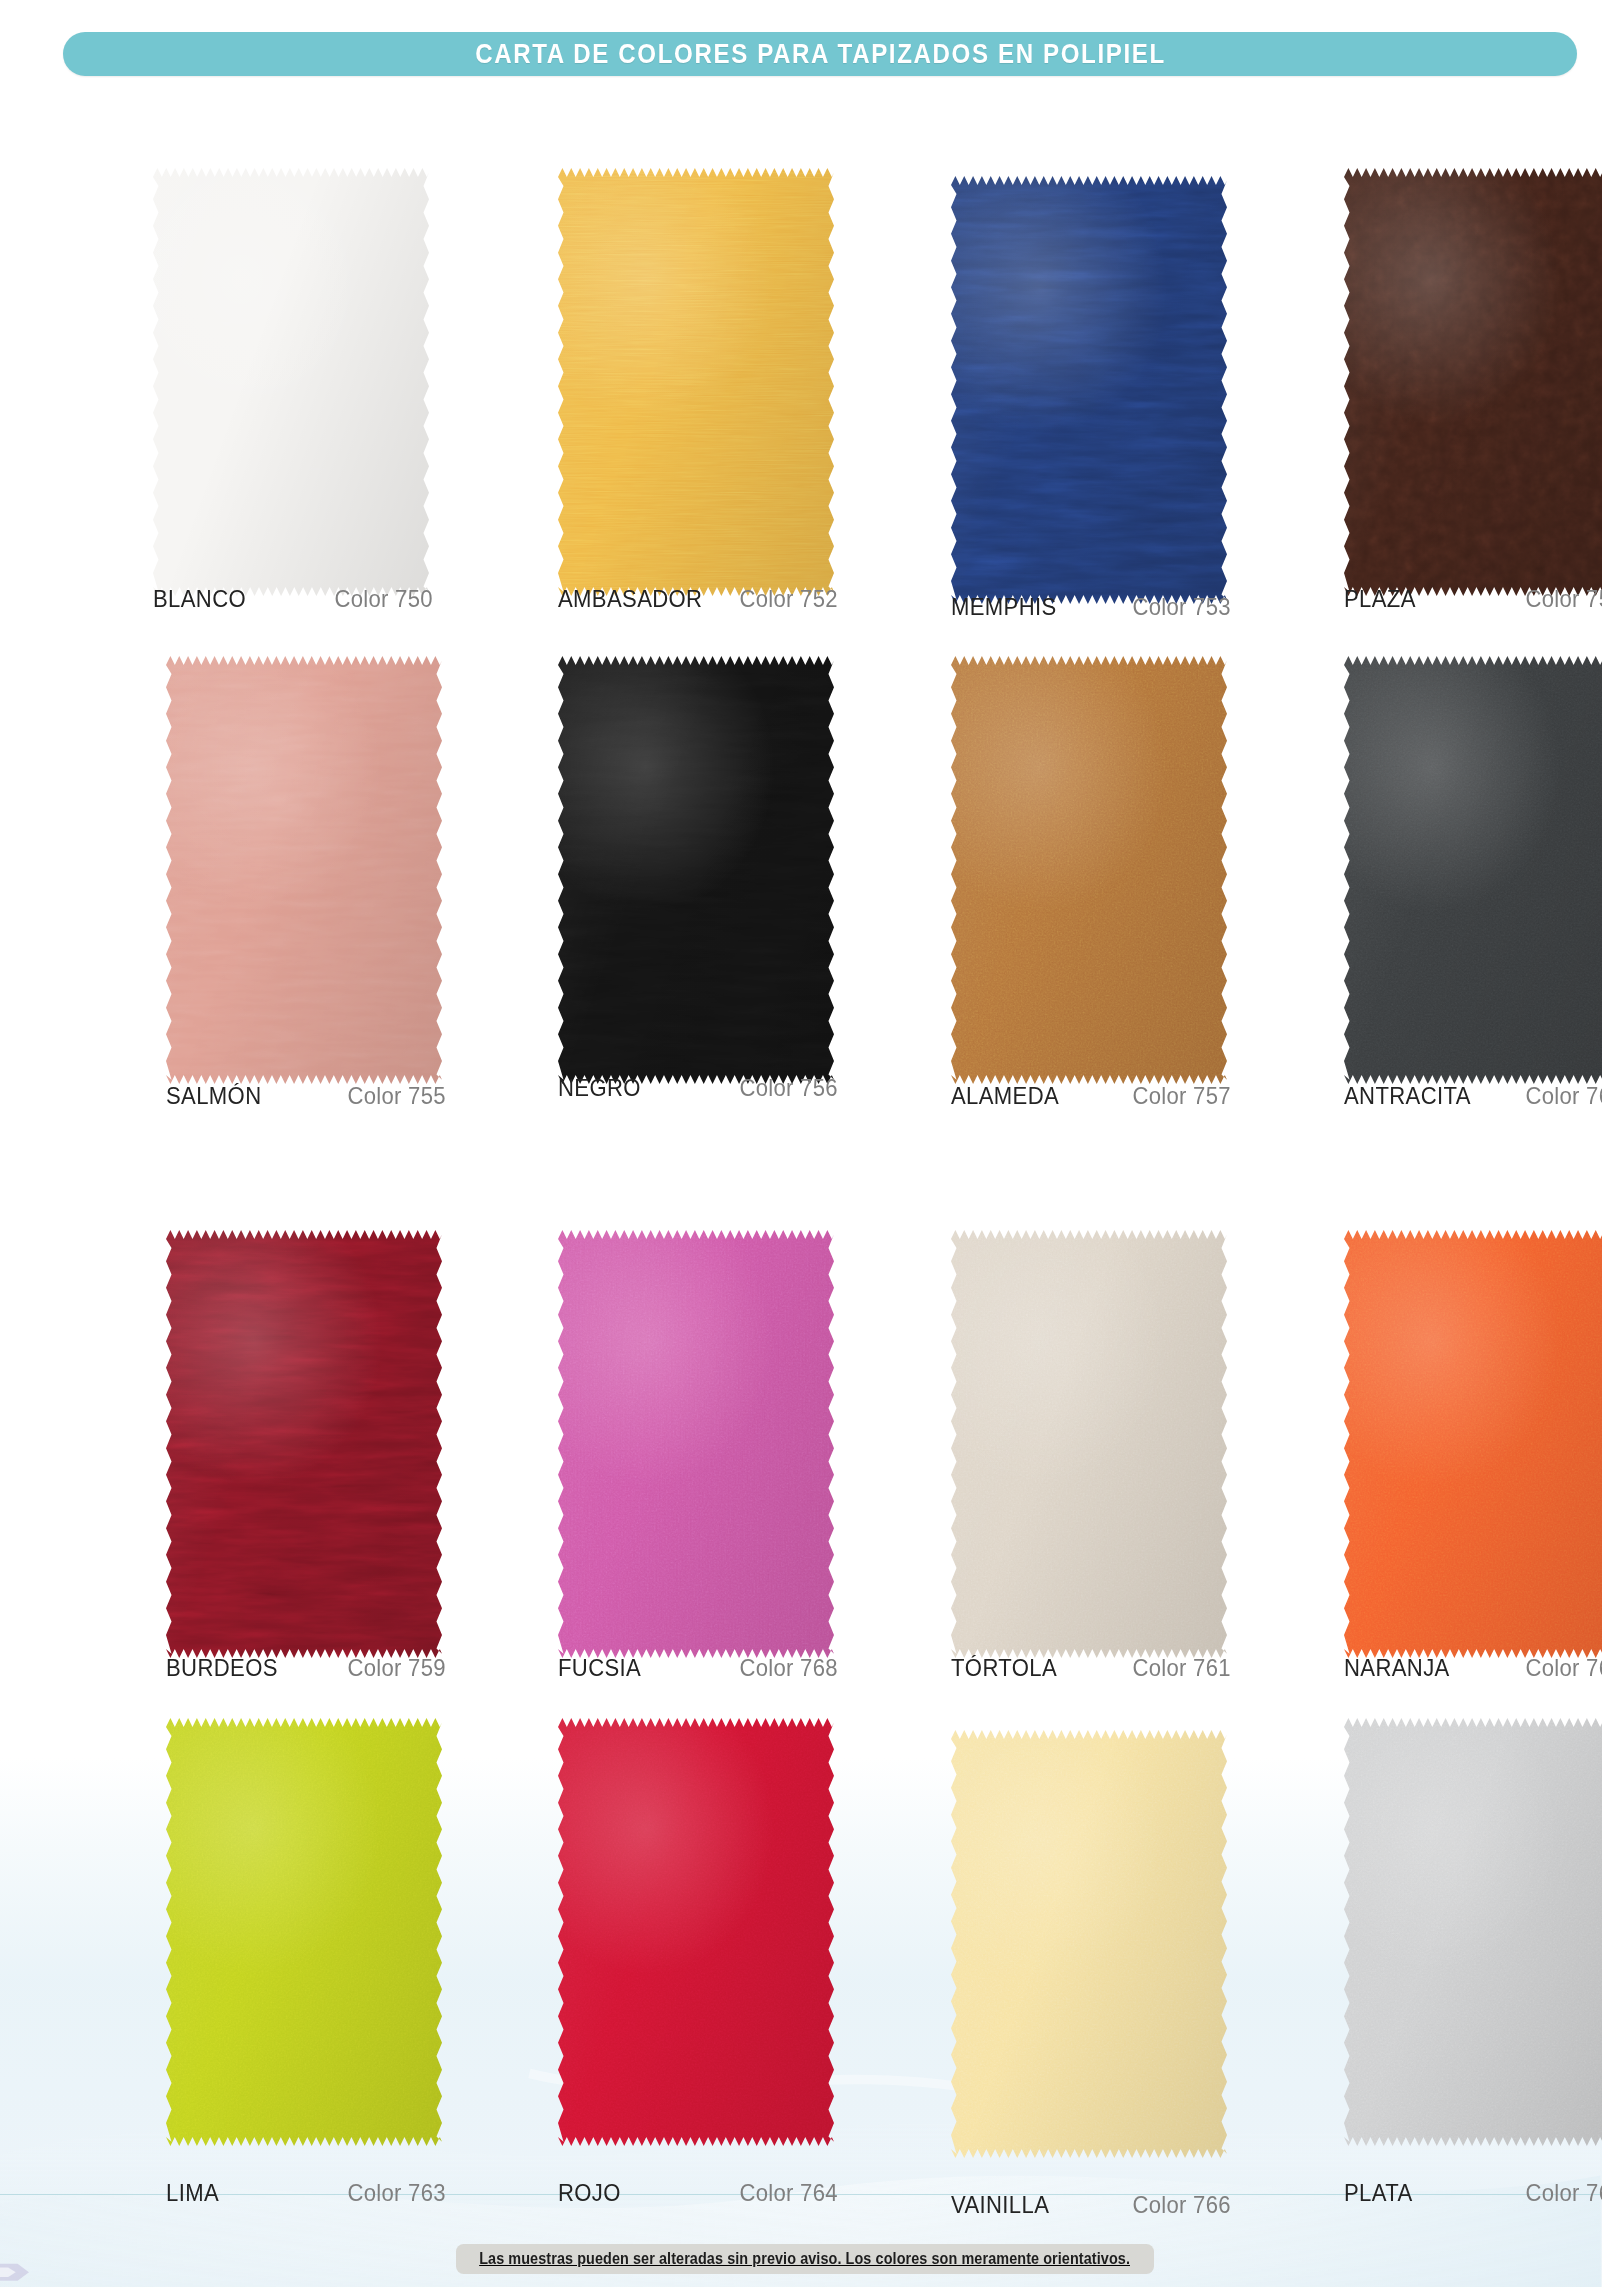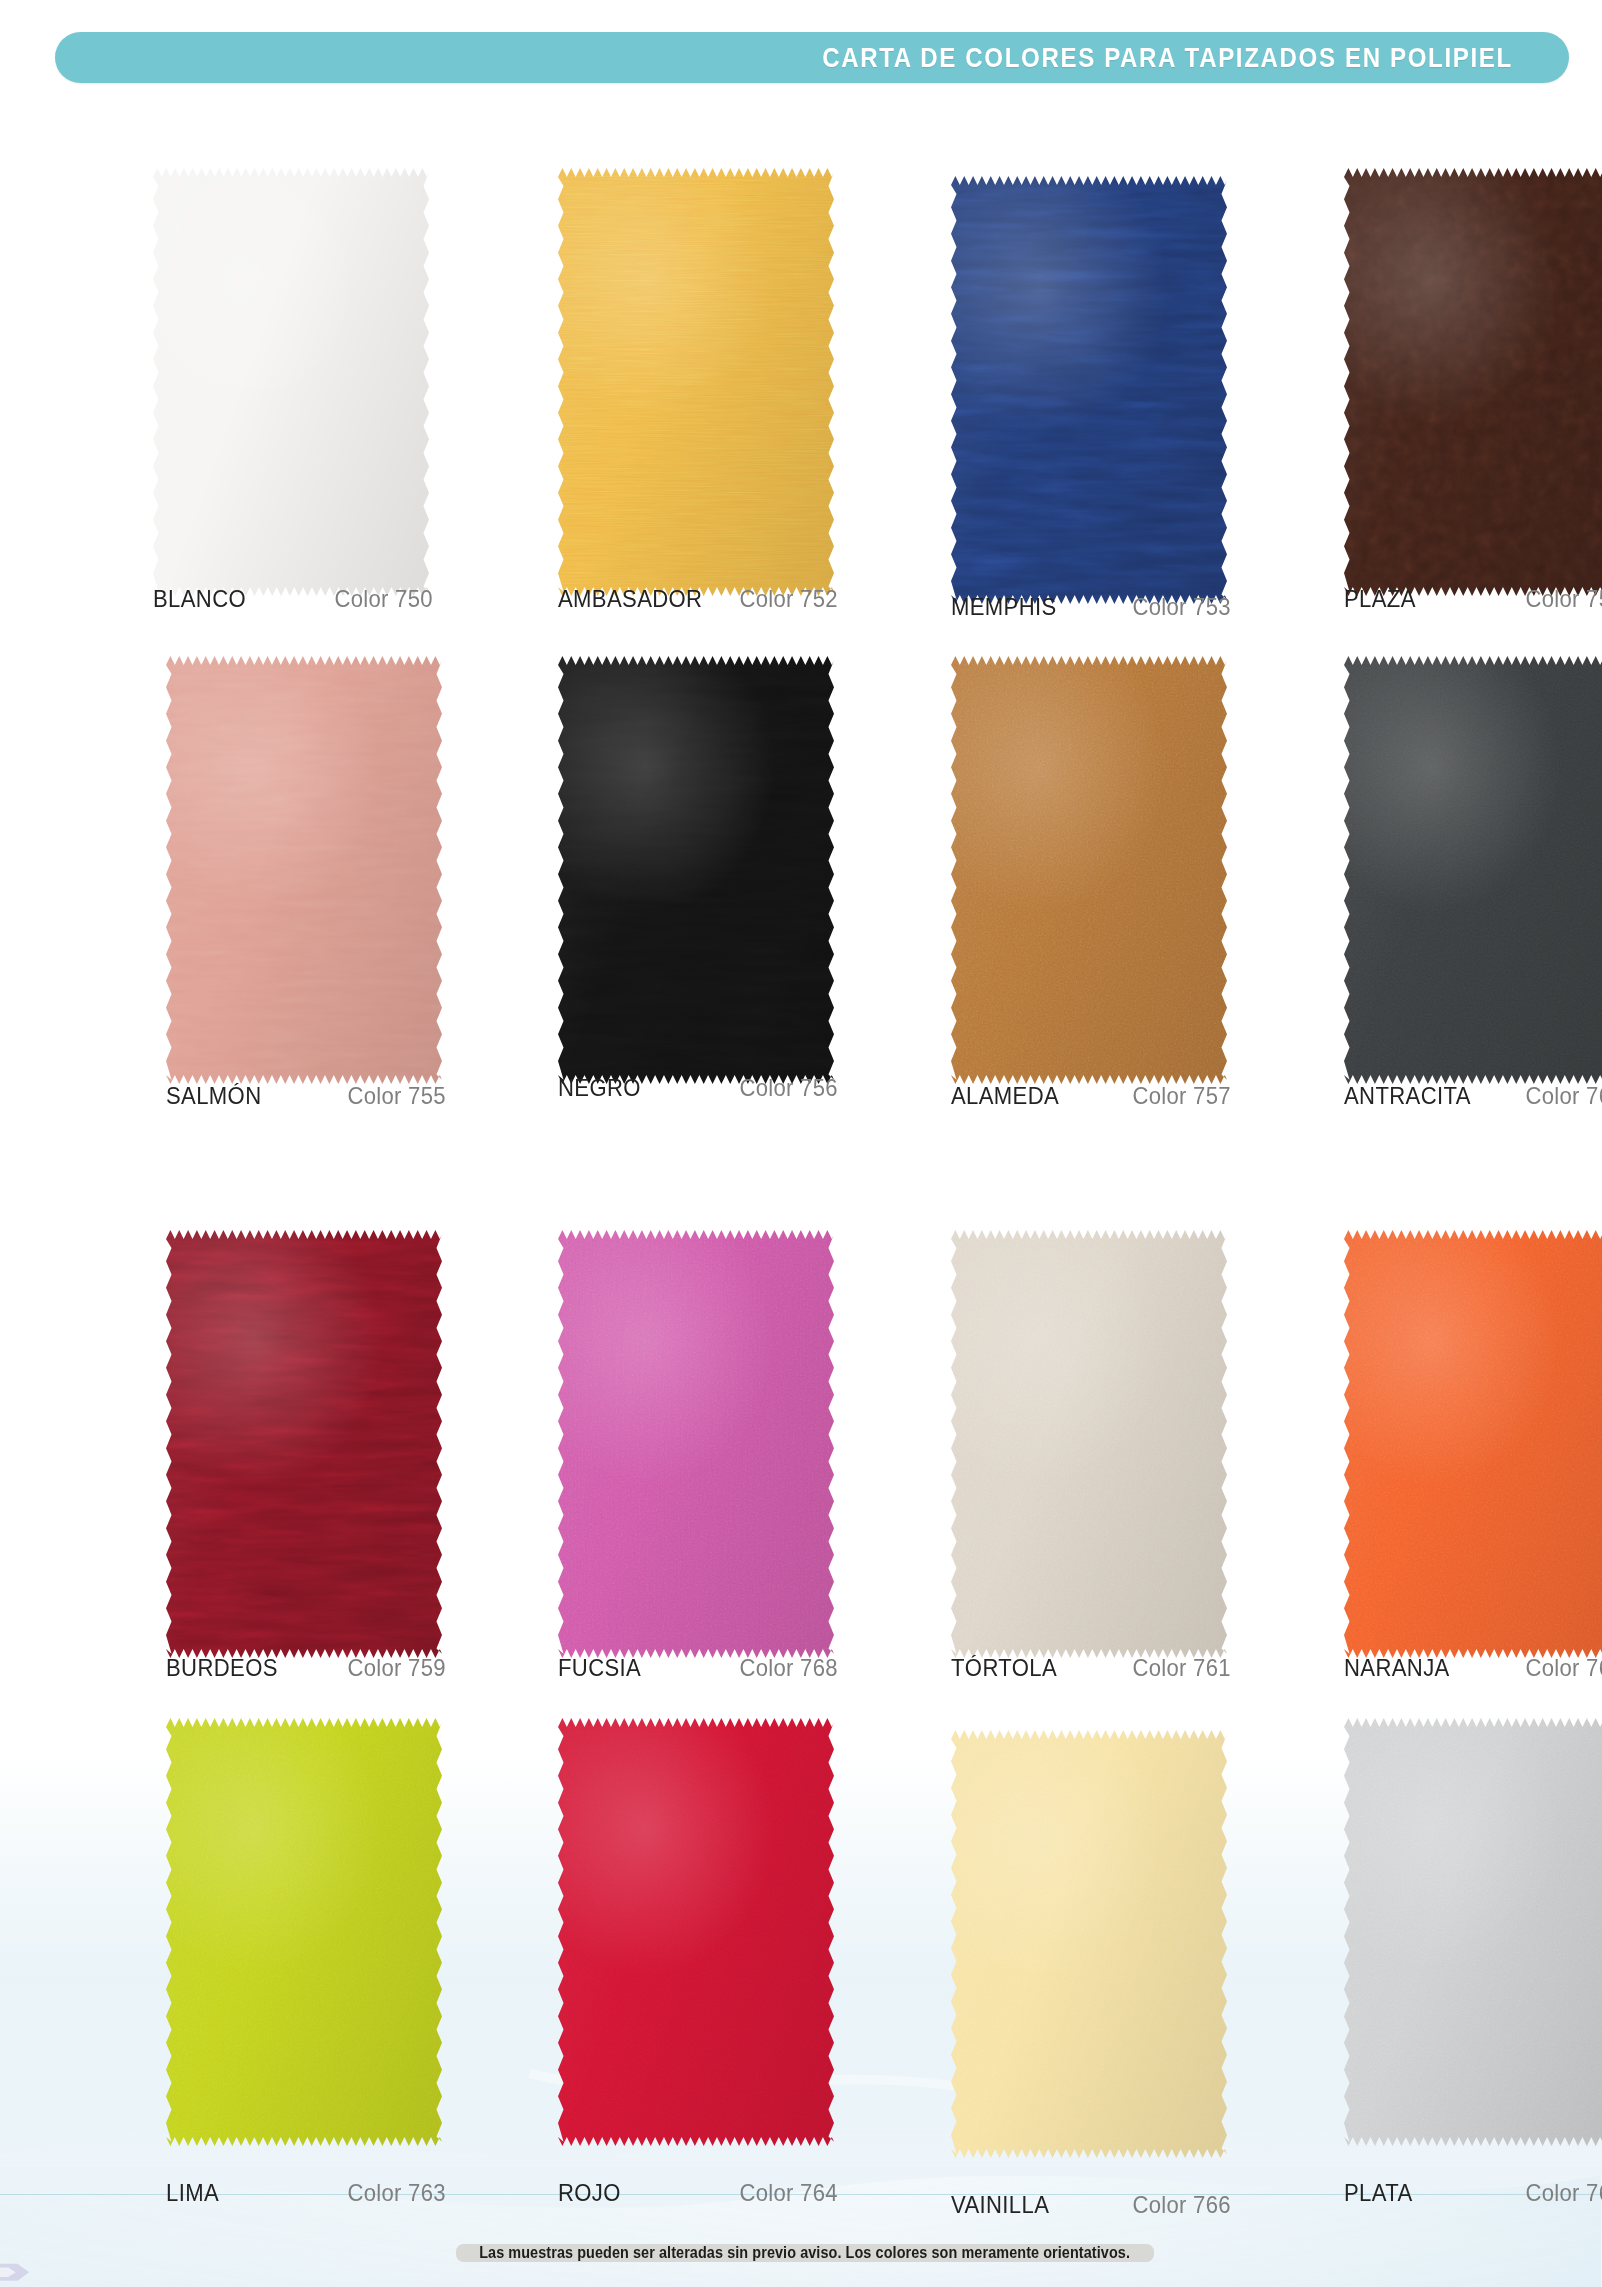--- a/index.html
+++ b/index.html
@@ -60,29 +60,29 @@
     top: 2260px;
     width: 44px;
     height: 24.6px;
     pointer-events: none;
     opacity: 0.75;
   }
 
   
   .header-banner {
     position: absolute;
-    left: 55px;
+    left: 63px;
     top: 32px;
     width: 1514px;
-    height: 51px;
+    height: 44px;
     background: #74c6d0;
     border-radius: 25.6px;
     display: flex;
     align-items: center;
-    justify-content: flex-end;
+    justify-content: center;
     box-shadow: 0 0.9px 1.9px rgba(0,0,0,0.08);
   }
   .header-title {
     color: #ffffff;
     font-family: "Liberation Sans Narrow", "Liberation Sans", sans-serif;
     font-weight: bold;
     font-size: 28px;
     letter-spacing: 1.9px;
     transform: scaleX(0.86);
     white-space: nowrap;
@@ -230,26 +230,27 @@
     transform-origin: right center;
     white-space: nowrap;
   }
 
   
   .footer-note {
     position: absolute;
     left: 456px;
     top: 2244px;
     width: 698px;
-    height: 18px;
+    height: 30px;
     background: #d8d8d4;
     border-radius: 7.6px;
     display: flex;
     align-items: center;
     justify-content: center;
+    text-decoration: underline;
   }
   .footer-note-text {
     font-family: "Liberation Sans Narrow", "Liberation Sans", sans-serif;
     font-size: 16px;
     font-weight: bold;
     color: #1d1d1d;
     letter-spacing: 0.1px;
     transform: scaleX(0.90);
     white-space: nowrap;
   }

